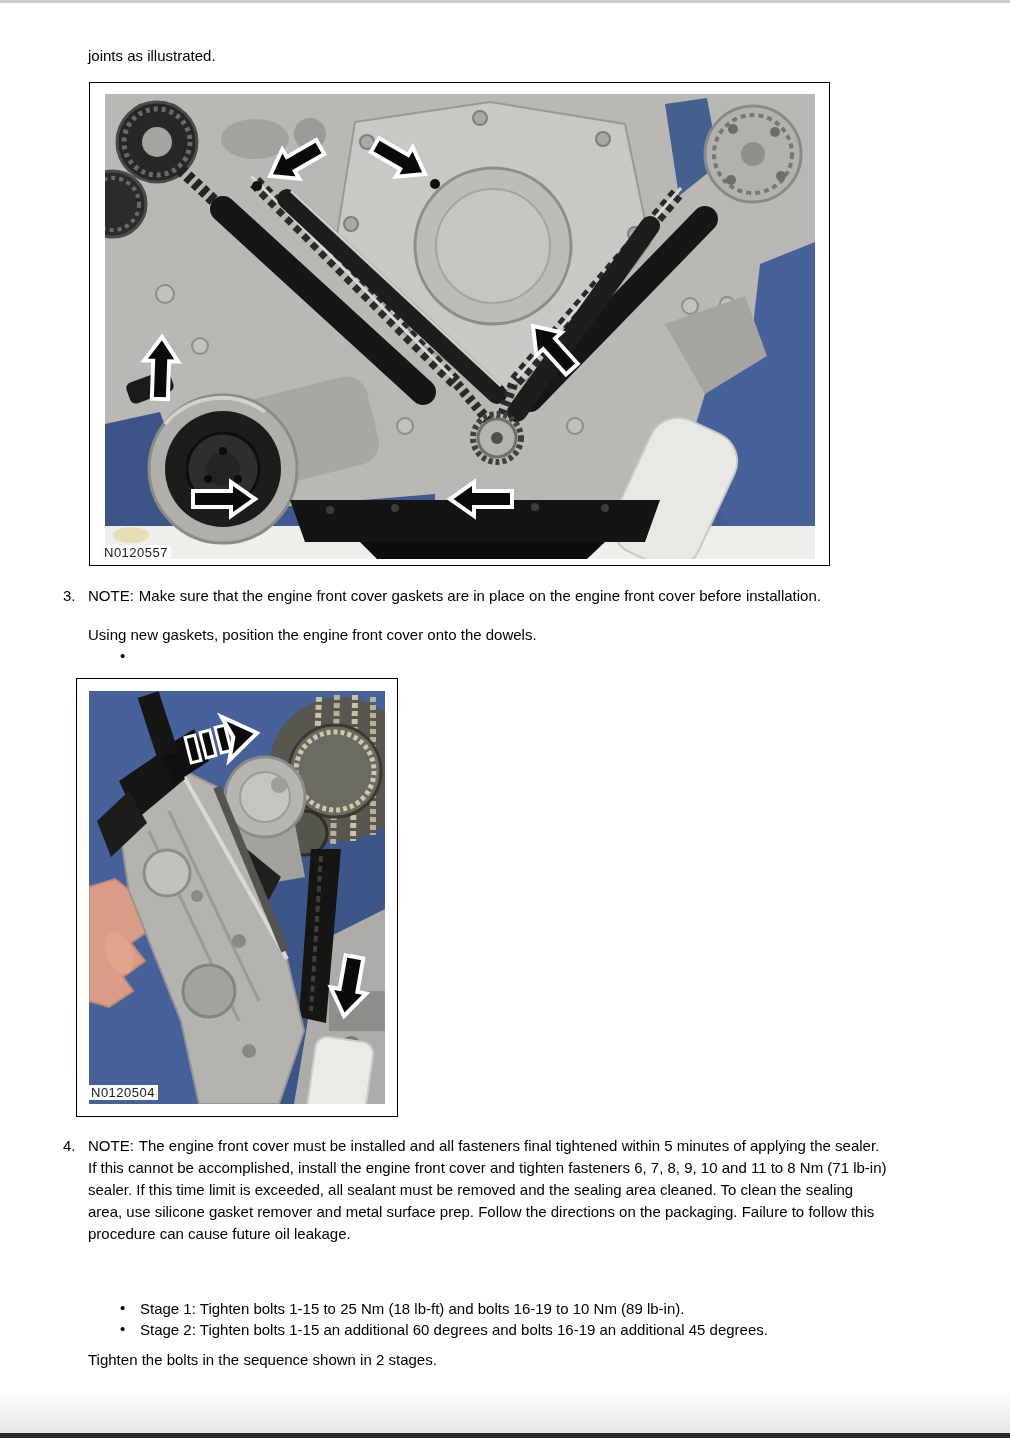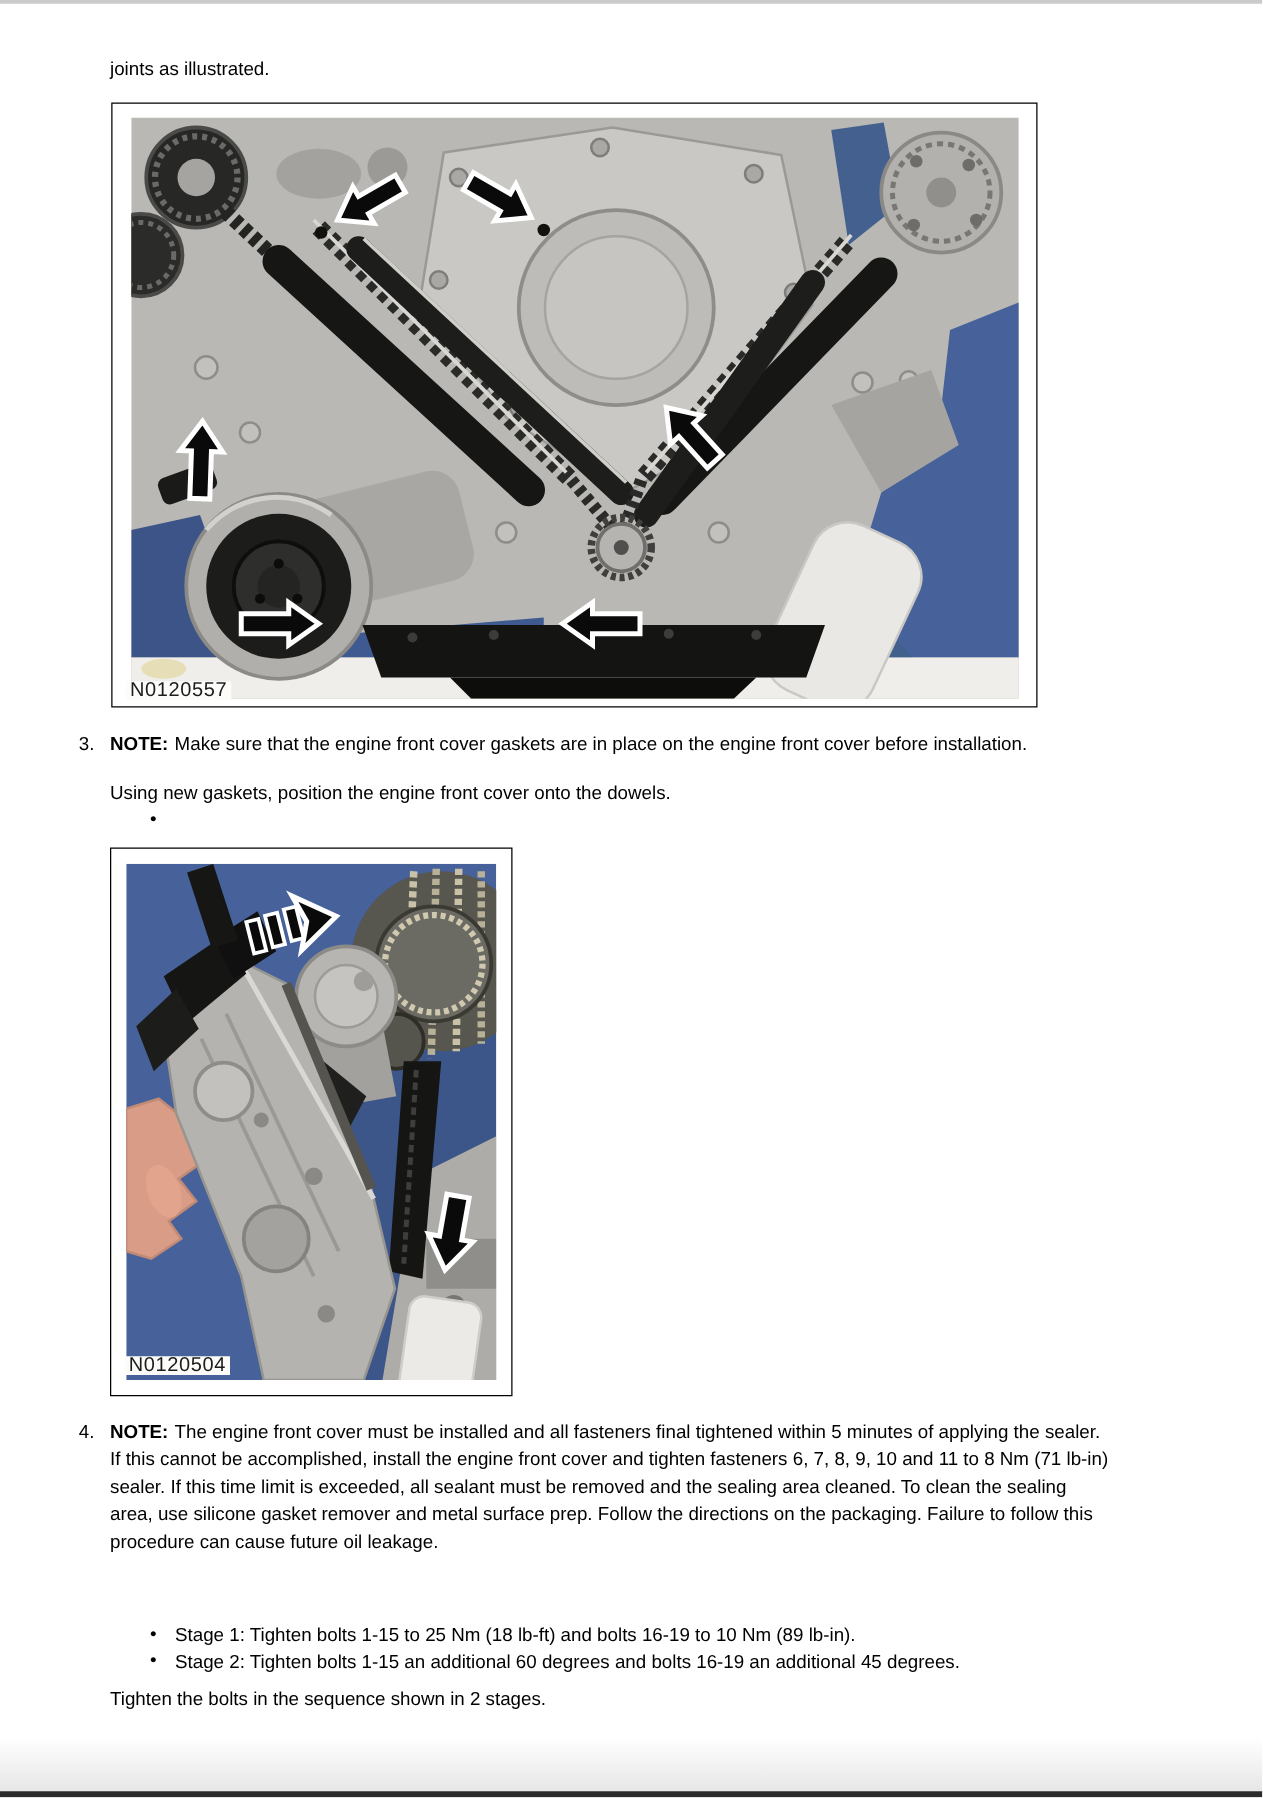--- a/index.html
+++ b/index.html
@@ -4,26 +4,26 @@
 <style>
   html,body{margin:0;padding:0;background:#ffffff;}
   .page{position:relative;width:1010px;height:1438px;background:#ffffff;overflow:hidden;
         font-family:"Liberation Sans","DejaVu Sans",sans-serif;color:#000;}
   .top-strip{position:absolute;left:0;top:0;width:100%;height:3px;background:#cbcbcb;}
   .bottom-fade{position:absolute;left:0;top:1390px;width:100%;height:43px;
                background:linear-gradient(#ffffff,#e6e6e6);}
   .bottom-bar{position:absolute;left:0;top:1433px;width:100%;height:5px;background:#2b2b2b;}
   .txt{position:absolute;font-size:15px;line-height:21px;white-space:nowrap;}
   .num{position:absolute;font-size:15px;line-height:21px;}
-  .b{font-weight:bold;margin-right:5px;}
+  .b{font-weight:normal;margin-right:5px;}
   .lines{position:absolute;font-size:15px;line-height:22px;white-space:nowrap;}
   .bullet-dot{position:absolute;font-size:15px;line-height:21px;}
   .fig{position:absolute;background:#ffffff;border:1px solid #000;}
   .fig svg{position:absolute;display:block;}
-  .fig-label{position:absolute;font-size:16px;line-height:15px;color:#1c1c1c;
+  .fig-label{position:absolute;font-size:13px;line-height:15px;color:#1c1c1c;
              background:#fcfcfb;padding:0 3px;letter-spacing:0.5px;}
 </style>
 </head>
 <body>
 
 <div class="page">
   <div class="top-strip"></div>
 
   <div class="txt" style="left:88px;top:45px;">joints as illustrated.</div>
 
@@ -154,21 +154,21 @@
       </g>
     </svg>
     <div class="fig-label" style="left:11px;top:462px;">N0120557</div>
   </figure>
 
   <div class="num" style="left:63px;top:585px;">3.</div>
   <div class="txt" style="left:88px;top:585px;"><span class="b">NOTE:</span><span>Make sure that the engine front cover gaskets are in place on the engine front cover before installation.</span></div>
   <div class="txt" style="left:88px;top:624px;">Using new gaskets, position the engine front cover onto the dowels.</div>
   <div class="bullet-dot" style="left:120px;top:645px;">•</div>
 
-  <figure class="fig" style="left:88px;top:678px;width:320px;height:437px;margin:0;">
+  <figure class="fig" style="left:76px;top:678px;width:320px;height:437px;margin:0;">
     <svg style="left:12px;top:12px;" width="296" height="413" viewBox="0 0 296 413">
       <rect x="0" y="0" width="296" height="413" fill="#47619a"></rect>
       <polygon points="180,150 296,110 296,413 170,413" fill="#3d5689"></polygon>
 
       <g>
         <polygon points="232,250 296,218 296,413 205,413" fill="#adaca8"></polygon>
         <rect x="240" y="300" width="56" height="40" fill="#8f8e8a"></rect>
         <circle cx="262" cy="355" r="10" fill="#777672"></circle>
 
         <circle cx="252" cy="78" r="72" fill="#57564f"></circle>

